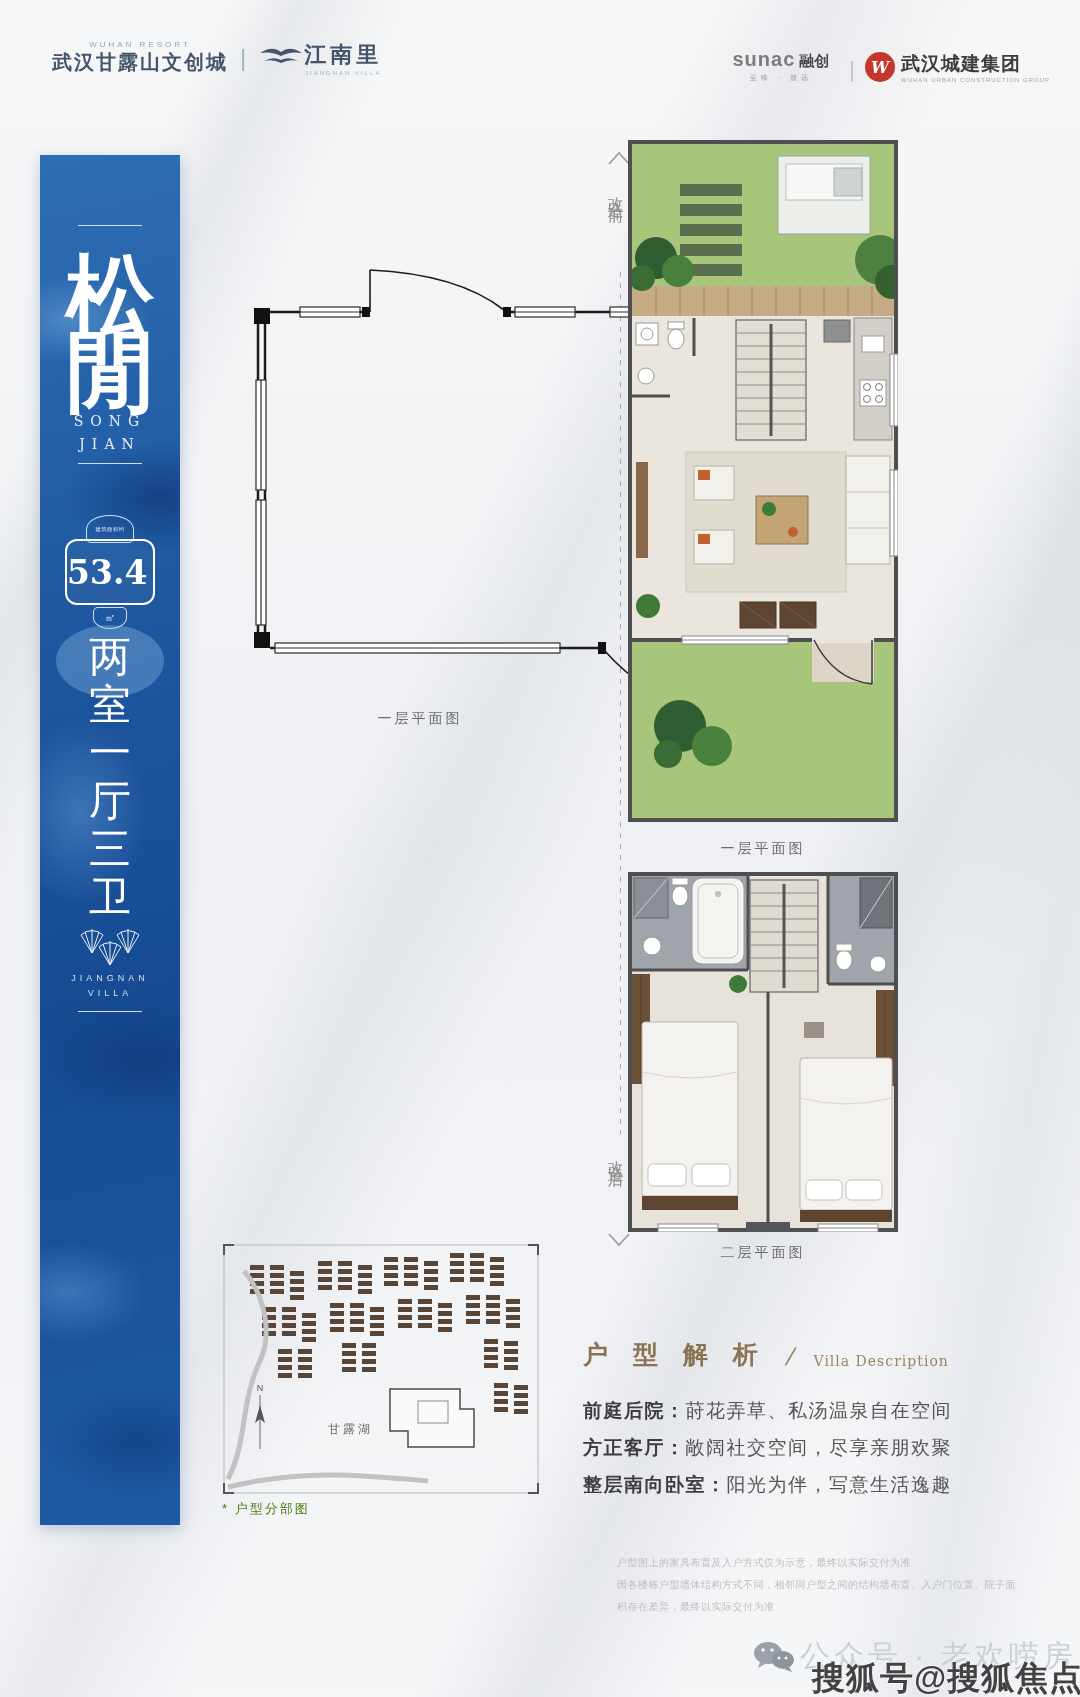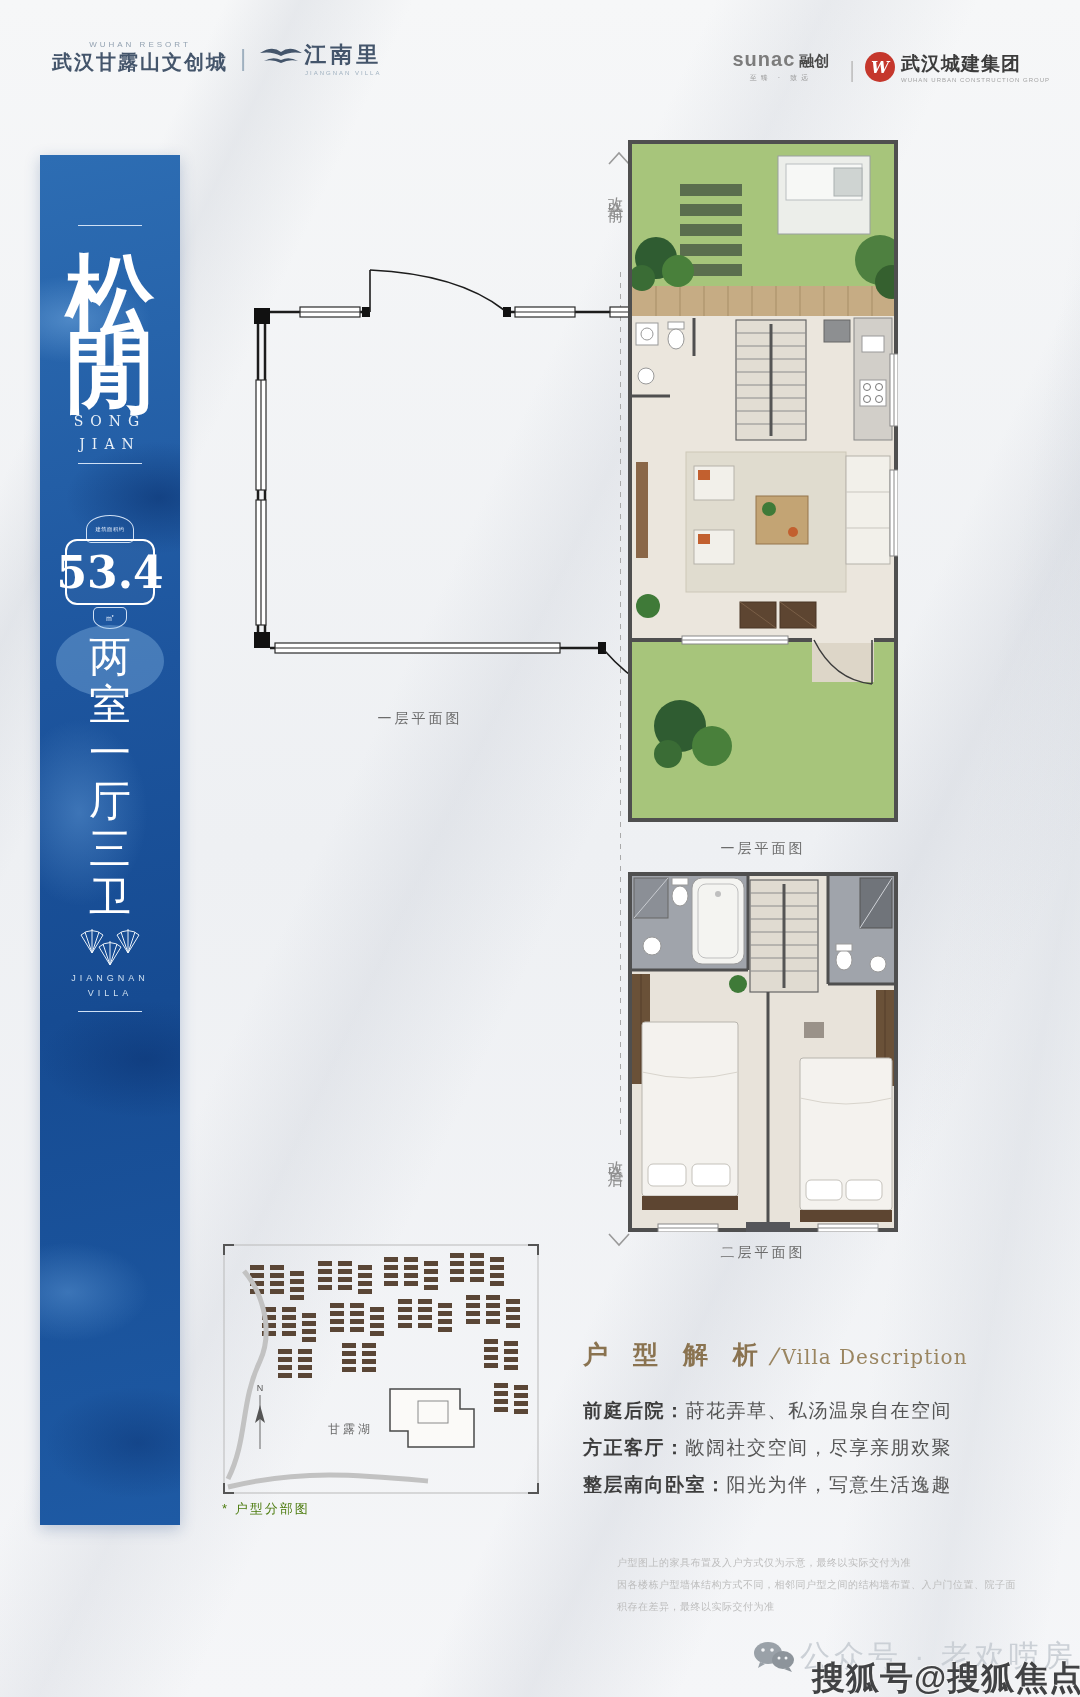--- a/index.html
+++ b/index.html
@@ -52,44 +52,44 @@
     font-family:"DejaVu Serif",serif;font-weight:600;font-size:88px;line-height:1;}
   .b-en{position:absolute;left:0;width:140px;text-align:center;
     font-family:"DejaVu Serif",serif;font-size:14px;letter-spacing:7px;color:#e9f0f8;}
   .fan{position:absolute;left:50%;transform:translateX(-50%);
     border:1px solid #cfe0f5;color:#e6eefb;display:flex;align-items:center;justify-content:center;text-align:center;}
   .fan-top{top:360px;width:46px;height:26px;border-radius:60% 60% 6px 6px;}
   .fan-top span{font-size:9px;transform:scale(.58);white-space:nowrap;letter-spacing:1px;}
   .fan-bot{top:452px;width:32px;height:20px;border-radius:6px 6px 60% 60%;}
   .fan-bot span{font-size:10px;}
   .area-box{position:absolute;left:50%;transform:translateX(-50%);top:384px;width:86px;height:62px;
-    border:2px solid #fff;border-radius:12px;display:flex;align-items:center;justify-content:center;
-    font-family:"DejaVu Serif",serif;font-size:44px;font-weight:600;background:rgba(255,255,255,.04);}
+    border:2px solid #fff;border-radius:12px;display:flex;align-items:center;justify-content:flex-start;
+    font-family:"DejaVu Serif",serif;font-size:33px;font-weight:600;background:rgba(255,255,255,.04);}
   .layout-col{position:absolute;left:0;top:478px;width:140px;display:flex;flex-direction:column;align-items:center;}
   .layout-col span{font-family:"DejaVu Serif",serif;font-size:42px;line-height:48px;}
   .oval{position:absolute;left:50%;top:470px;transform:translateX(-50%);width:108px;height:72px;
     border-radius:50%;background:rgba(150,195,235,.35);}
   .shells{position:absolute;left:50%;transform:translateX(-50%);top:768px;}
   .villa-en{position:absolute;left:0;width:140px;text-align:center;font-size:9px;letter-spacing:4px;color:#cfe0f0;}
   
   .caption{position:absolute;color:#6c6c6c;font-size:14px;letter-spacing:3px;text-align:center;}
   .marker{position:absolute;left:598px;width:34px;display:flex;flex-direction:column;align-items:center;color:#8c8c8c;}
   .marker-txt{writing-mode:vertical-rl;font-size:16px;letter-spacing:5px;color:#8c8c8c;}
   .dash-v{position:absolute;left:620px;width:1px;top:272px;height:866px;
     background:repeating-linear-gradient(180deg,#a9a9a9 0 5px,transparent 5px 11px);}
   .chev{position:absolute;left:606px;width:26px;height:16px;}
   
   .plan{position:absolute;}
   
   .sitemap-caption{position:absolute;left:222px;top:1500px;font-size:13px;letter-spacing:2px;color:#4d7c0f;}
   
-  .desc-title{position:absolute;left:583px;top:1338px;display:flex;align-items:flex-end;gap:4px;}
+  .desc-title{position:absolute;left:583px;top:1338px;display:flex;align-items:flex-end;gap:20px;}
   .desc-title-cn{font-size:25px;font-weight:700;letter-spacing:9px;color:#8a7350;}
   .desc-title-slash{font-size:24px;color:#9a8560;transform:skewX(-18deg);font-weight:300;}
-  .desc-title-en{font-family:"DejaVu Serif",serif;font-size:20px;color:#9a8560;padding-bottom:2px;letter-spacing:1px;}
+  .desc-title-en{font-family:"DejaVu Serif",serif;font-size:14px;color:#9a8560;padding-bottom:2px;letter-spacing:1px;}
   .desc-items{position:absolute;left:583px;top:1392px;width:470px;}
   .desc-item{font-size:19px;color:#555;line-height:37px;letter-spacing:1.5px;white-space:nowrap;}
   .desc-item b{color:#3d3d3d;font-weight:700;}
   .disclaimer{position:absolute;left:617px;top:1552px;width:400px;font-size:10px;color:#bdbdbd;line-height:22px;letter-spacing:.5px;}
   
   .wechat-label{position:absolute;left:800px;top:1636px;font-size:30px;letter-spacing:4px;color:#cbd0d6;}
   .watermark{position:absolute;left:812px;top:1656px;font-size:33px;font-weight:800;color:#414244;
     letter-spacing:1px;text-shadow:1px 1px 0 #f5f5f5,-1px -1px 0 #f5f5f5;}
 </style>
 </head>

